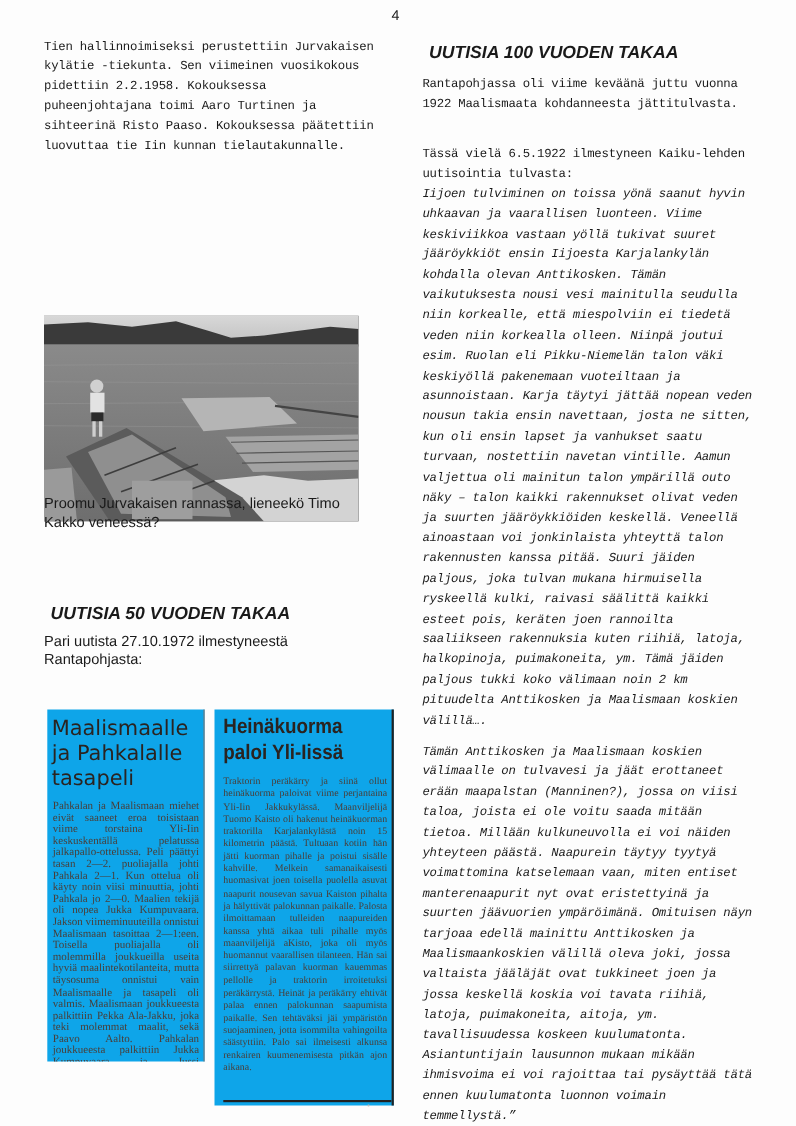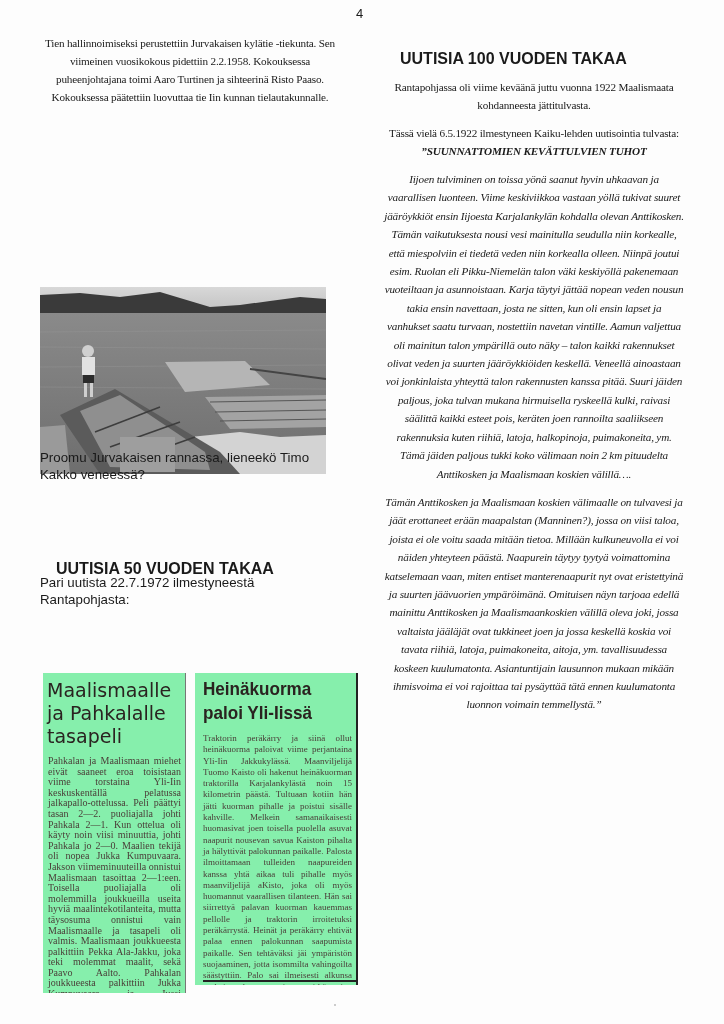--- a/index.html
+++ b/index.html
@@ -1,31 +1,31 @@
 <!DOCTYPE html>
 <html><head>
 <meta charset="utf-8">
 <style>
   html, body { margin:0; padding:0; }
   body { width:724px; height:1024px; background:#fdfdfd; position:relative; overflow:hidden; color:#1a1a1a; }
   .page-num { position:absolute; left:356px; top:6px; font:13px "Liberation Sans", sans-serif; }
   .col { position:absolute; }
   .left { left:40px; top:34px; width:300px; }
   .right { left:384px; top:34px; width:300px; }
-  .p { font-family:Liberation Serif, serif; font-size:11.2px; line-height:18px; margin:0 0 18px 0; letter-spacing:-0.2px;text-align:center; }
+  .p { font-family:Liberation Mono, monospace; font-size:11.2px; line-height:18px; margin:0 0 18px 0; letter-spacing:-0.2px; }
   .ital { font-style:italic; }
-  .h { font-family:"Liberation Sans", sans-serif; font-weight:bold; font-size:16px; margin:16px; }
+  .h { font-family:"Liberation Sans", sans-serif; font-weight:bold; font-size:16px; margin:6px;font-style:italic; }
   .arial { font-family:"Liberation Sans", sans-serif; font-size:13.3px; line-height:17px; margin:0; }
   .photo { position:absolute; left:40px; top:287px; width:286px; height:187px; overflow:hidden; background:#7a7a7a; }
   .caption { position:absolute; left:40px; top:449px; width:290px; }
   .h50 { position:absolute; left:40px; top:544px; }
   .intro50 { position:absolute; left:40px; top:574px; width:300px; }
-  .clip { position:absolute; background:#86efac; overflow:hidden;margin-top:28px; }
+  .clip { position:absolute; background:#0ea5e9; overflow:hidden; }
   .clip1 { left:43px; top:645px; width:142px; height:320px; border-right:1px solid #777; }
-  .clip2 { left:195px; top:645px; width:161px; height:312px; border-right:2px solid #222; }
+  .clip2 { left:195px; top:645px; width:161px; height:360px; border-right:2px solid #222; }
   .clip-head1 { font-family:"DejaVu Sans", sans-serif; font-size:19px; line-height:23px; margin:6px 0 8px 4px; color:#2a2320; }
   .clip-head2 { font-family:"Liberation Sans", sans-serif; font-weight:bold; font-size:19px; line-height:24px; margin:4px 0 8px 8px; color:#2a2320; transform:scaleX(0.9); transform-origin:left; }
   .clip-body { font-family:"Liberation Serif", serif; font-size:10px; line-height:10.6px; color:#4a3e38; text-align:justify; margin:0 4px 0 5px; }
   .clip2 .clip-body { margin:0 4px 0 8px; font-size:9px; line-height:11.3px; }
   .clip-rule { position:absolute; left:8px; right:0; bottom:3px; height:2px; background:#222; }
   .speck { position:absolute; width:2px; height:2px; background:#bbb; border-radius:50%; }
 </style>
 </head>
 <body>
 
@@ -77,35 +77,34 @@
     <circle cx="48" cy="64" r="6" fill="#d0d0d0"></circle>
     <rect x="42" y="70" width="13" height="18" fill="#e2e2e2"></rect>
     <rect x="43" y="88" width="11" height="8" fill="#2b2b2b"></rect>
     <rect x="44" y="96" width="3" height="14" fill="#cfcfcf"></rect>
     <rect x="50" y="96" width="3" height="14" fill="#cfcfcf"></rect>
   </svg>
 </div>
 <div class="caption arial">Proomu Jurvakaisen rannassa, lieneekö Timo Kakko veneessä?</div>
 
 <h2 class="h h50">UUTISIA 50 VUODEN TAKAA</h2>
-<div class="intro50 arial">Pari uutista 22.7.1972 ilmestyneestä Rantapohjasta:</div>
+<div class="intro50 arial">Pari uutista 27.10.1972 ilmestyneestä Rantapohjasta:</div>
 
 <div class="clip clip1">
   <div class="clip-head1">Maalismaalle ja Pahkalalle tasapeli</div>
   <div class="clip-body">Pahkalan ja Maalismaan miehet eivät saaneet eroa toisistaan viime torstaina Yli-Iin keskuskentällä pelatussa jalkapallo-ottelussa. Peli päättyi tasan 2—2. puoliajalla johti Pahkala 2—1. Kun ottelua oli käyty noin viisi minuuttia, johti Pahkala jo 2—0. Maalien tekijä oli nopea Jukka Kumpuvaara. Jakson viimeminuuteilla onnistui Maalismaan tasoittaa 2—1:een. Toisella puoliajalla oli molemmilla joukkueilla useita hyviä maalintekotilanteita, mutta täysosuma onnistui vain Maalismaalle ja tasapeli oli valmis. Maalismaan joukkueesta palkittiin Pekka Ala-Jakku, joka teki molemmat maalit, sekä Paavo Aalto. Pahkalan joukkueesta palkittiin Jukka Kumpuvaara ja Jussi Tervaskanto. Tuomarina oli Heikki Saarela.</div>
 </div>
 
 <div class="clip clip2">
   <div class="clip-head2">Heinäkuorma paloi Yli-Iissä</div>
   <div class="clip-body">Traktorin peräkärry ja siinä ollut heinäkuorma paloivat viime perjantaina Yli-Iin Jakkukylässä. Maanviljelijä Tuomo Kaisto oli hakenut heinäkuorman traktorilla Karjalankylästä noin 15 kilometrin päästä. Tultuaan kotiin hän jätti kuorman pihalle ja poistui sisälle kahville. Melkein samanaikaisesti huomasivat joen toisella puolella asuvat naapurit nousevan savua Kaiston pihalta ja hälyttivät palokunnan paikalle. Palosta ilmoittamaan tulleiden naapureiden kanssa yhtä aikaa tuli pihalle myös maanviljelijä aKisto, joka oli myös huomannut vaarallisen tilanteen. Hän sai siirrettyä palavan kuorman kauemmas pellolle ja traktorin irroitetuksi peräkärrystä. Heinät ja peräkärry ehtivät palaa ennen palokunnan saapumista paikalle. Sen tehtäväksi jäi ympäristön suojaaminen, jotta isommilta vahingoilta säästyttiin. Palo sai ilmeisesti alkunsa renkairen kuumenemisesta pitkän ajon aikana.</div>
   <div class="clip-rule"></div>
 </div>
 
 <div class="col right">
   <h2 class="h" style="margin-bottom:10px;">UUTISIA 100 VUODEN TAKAA</h2>
-  <p class="p" style="margin-bottom:10px;">Rantapohjassa oli viime keväänä juttu vuonna 1922 Maalismaata kohdanneesta jättitulvasta.</p>
+  <p class="p" style="margin-bottom:28px;">Rantapohjassa oli viime keväänä juttu vuonna 1922 Maalismaata kohdanneesta jättitulvasta.</p>
   <p class="p" style="margin-bottom:0;">Tässä vielä 6.5.1922 ilmestyneen Kaiku-lehden uutisointia tulvasta:</p>
-  <p class="p ital" style="font-weight:bold; margin-bottom:10px;">”SUUNNATTOMIEN KEVÄTTULVIEN TUHOT</p>
   <p class="p ital" style="margin-bottom:10px; line-height:18.4px;">Iijoen tulviminen on toissa yönä saanut hyvin uhkaavan ja vaarallisen luonteen. Viime keskiviikkoa vastaan yöllä tukivat suuret jääröykkiöt ensin Iijoesta Karjalankylän kohdalla olevan Anttikosken. Tämän vaikutuksesta nousi vesi mainitulla seudulla niin korkealle, että miespolviin ei tiedetä veden niin korkealla olleen. Niinpä joutui esim. Ruolan eli Pikku-Niemelän talon väki keskiyöllä pakenemaan vuoteiltaan ja asunnoistaan. Karja täytyi jättää nopean veden nousun takia ensin navettaan, josta ne sitten, kun oli ensin lapset ja vanhukset saatu turvaan, nostettiin navetan vintille. Aamun valjettua oli mainitun talon ympärillä outo näky – talon kaikki rakennukset olivat veden ja suurten jääröykkiöiden keskellä. Veneellä ainoastaan voi jonkinlaista yhteyttä talon rakennusten kanssa pitää. Suuri jäiden paljous, joka tulvan mukana hirmuisella ryskeellä kulki, raivasi säälittä kaikki esteet pois, keräten joen rannoilta saaliikseen rakennuksia kuten riihiä, latoja, halkopinoja, puimakoneita, ym. Tämä jäiden paljous tukki koko välimaan noin 2 km pituudelta Anttikosken ja Maalismaan koskien välillä….</p>
   <p class="p ital" style="line-height:18.4px;">Tämän Anttikosken ja Maalismaan koskien välimaalle on tulvavesi ja jäät erottaneet erään maapalstan (Manninen?), jossa on viisi taloa, joista ei ole voitu saada mitään tietoa. Millään kulkuneuvolla ei voi näiden yhteyteen päästä. Naapurein täytyy tyytyä voimattomina katselemaan vaan, miten entiset manterenaapurit nyt ovat eristettyinä ja suurten jäävuorien ympäröimänä. Omituisen näyn tarjoaa edellä mainittu Anttikosken ja Maalismaankoskien välillä oleva joki, jossa valtaista jääläjät ovat tukkineet joen ja jossa keskellä koskia voi tavata riihiä, latoja, puimakoneita, aitoja, ym. tavallisuudessa koskeen kuulumatonta. Asiantuntijain lausunnon mukaan mikään ihmisvoima ei voi rajoittaa tai pysäyttää tätä ennen kuulumatonta luonnon voimain temmellystä.”</p>
 </div>
 
 <div class="speck" style="left:334px; top:1004px;"></div>
 
 </body></html>

